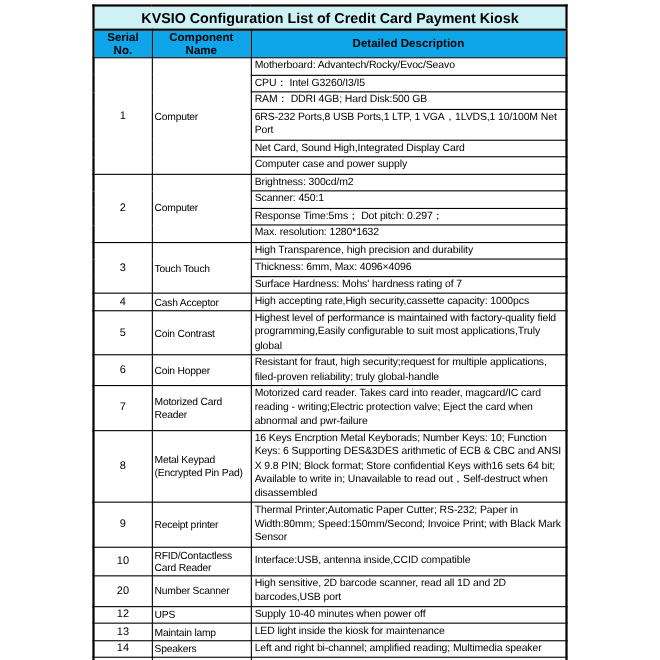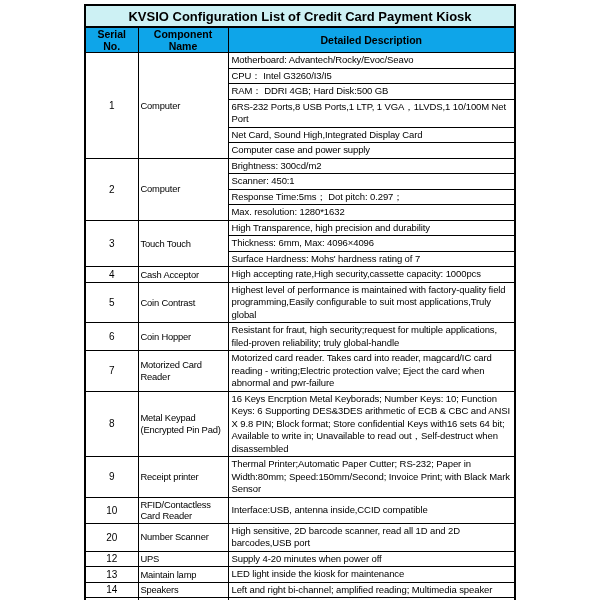--- a/index.html
+++ b/index.html
@@ -175,21 +175,21 @@
       <td class="desc">Interface:USB, antenna inside,CCID compatible</td>
     </tr>
     <tr>
       <td class="serial">20</td>
       <td class="comp">Number Scanner</td>
       <td class="desc">High sensitive, 2D barcode scanner, read all 1D and 2D barcodes,USB port</td>
     </tr>
     <tr class="line-row">
       <td class="serial">12</td>
       <td class="comp">UPS</td>
-      <td class="desc">Supply 4-20 minutes when power off</td>
+      <td class="desc">Supply 10-40 minutes when power off</td>
     </tr>
     <tr class="line-row">
       <td class="serial">13</td>
       <td class="comp">Maintain lamp</td>
       <td class="desc">LED light inside the kiosk for  maintenance</td>
     </tr>
     <tr class="line-row">
       <td class="serial">14</td>
       <td class="comp">Speakers</td>
       <td class="desc">Left and right bi-channel; amplified reading; Multimedia speaker</td>

